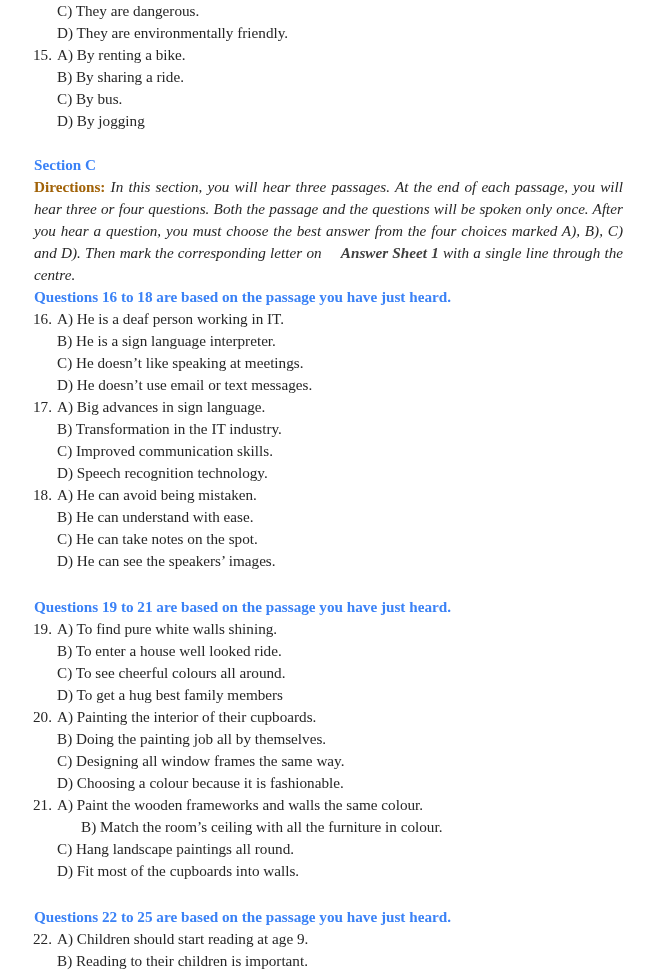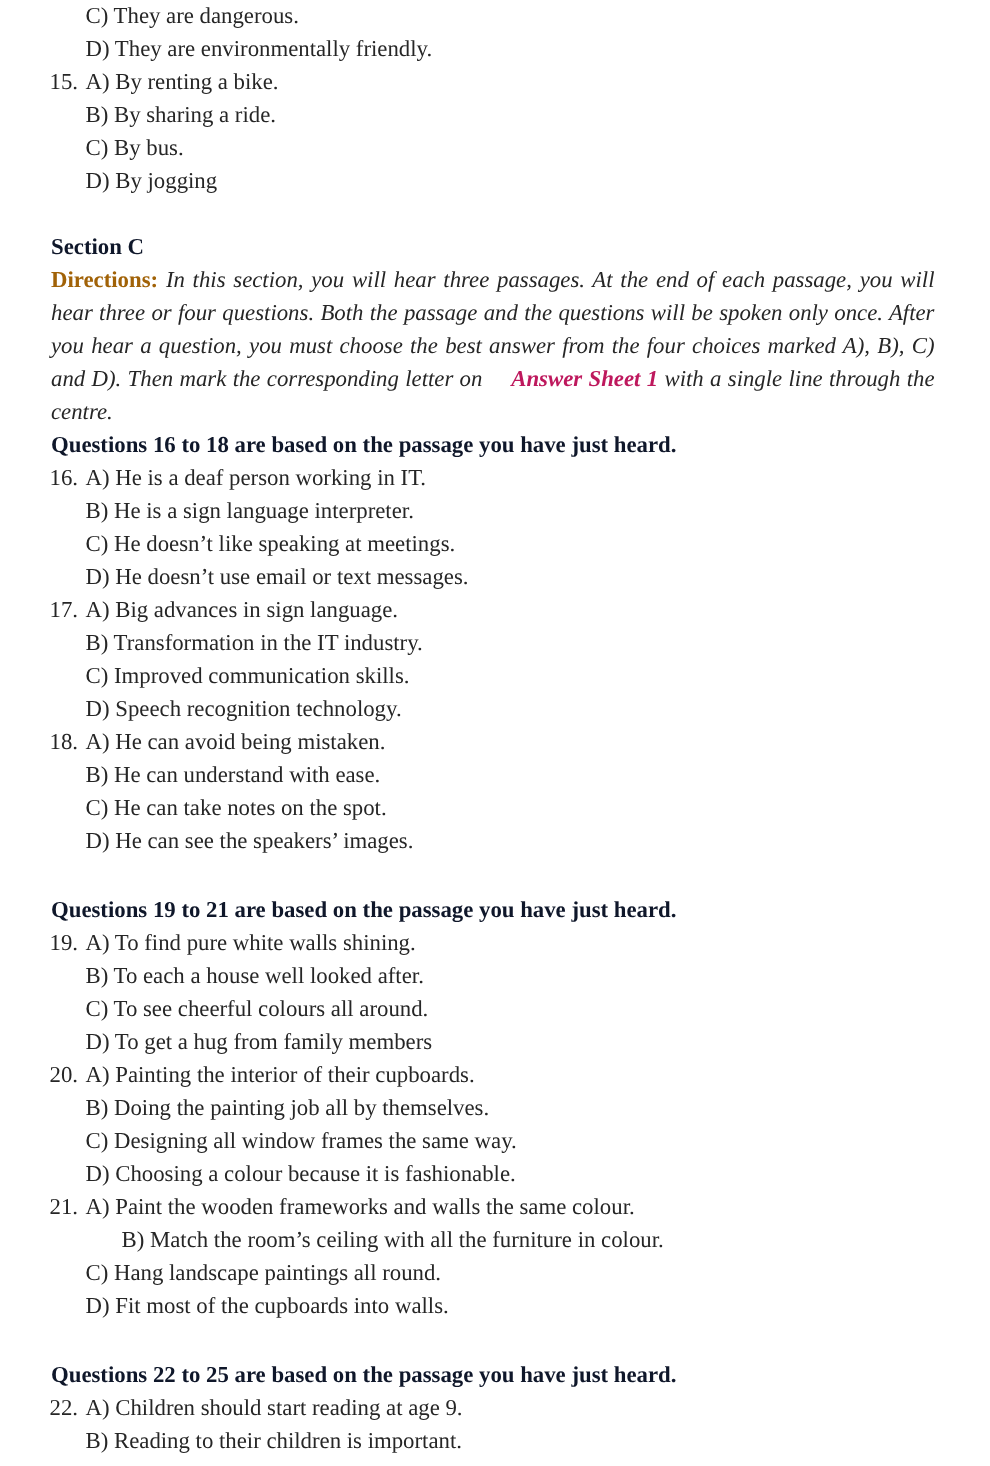--- a/index.html
+++ b/index.html
@@ -25,32 +25,32 @@
     .line {
       position: absolute;
       left: 0;
       white-space: nowrap;
       line-height: 22px;
       height: 22px;
     }
     .opt { left: 57px; }
     .qline { left: 33px; }
     .qnum { display: inline-block; width: 24px; }
-    .heading { left: 34px; font-weight: bold; color: #0f172a; }
+    .heading { left: 34px; font-weight: bold; color: #3b82f6; }
     .directions {
       position: absolute;
       left: 34px;
       width: 589px;
       line-height: 22px;
       text-align: justify;
       text-align-last: left;
     }
     .directions .label { font-weight: bold; font-style: normal; color: #a16207; }
     .directions .ital { font-style: italic; }
-    .directions .strong-ital { font-weight: bold; font-style: italic; color: #be185d; margin-left: 15px; }
+    .directions .strong-ital { font-weight: bold; font-style: italic; color: #404040; margin-left: 15px; }
   </style>
 </head>
 <body>
 
 <div class="page">
 
   <div class="line opt" style="top:0px;">
     <span>C)</span>
     <span>They are dangerous.</span>
   </div>
@@ -133,29 +133,29 @@
   </div>
 
   <div class="line heading" style="top:596px;">Questions 19 to 21 are based on the passage you have just heard.</div>
 
   <div class="line qline" style="top:618px;">
     <span class="qnum">19.</span><span>A)</span>
     <span>To find pure white walls shining.</span>
   </div>
   <div class="line opt" style="top:640px;">
     <span>B)</span>
-    <span>To each a house well looked after.</span>
+    <span>To enter a house well looked ride.</span>
   </div>
   <div class="line opt" style="top:662px;">
     <span>C)</span>
     <span>To see cheerful colours all around.</span>
   </div>
   <div class="line opt" style="top:684px;">
     <span>D)</span>
-    <span>To get a hug from family members</span>
+    <span>To get a hug best family members</span>
   </div>
 
   <div class="line qline" style="top:706px;">
     <span class="qnum">20.</span><span>A)</span>
     <span>Painting the interior of their cupboards.</span>
   </div>
   <div class="line opt" style="top:728px;">
     <span>B)</span>
     <span>Doing the painting job all by themselves.</span>
   </div>

